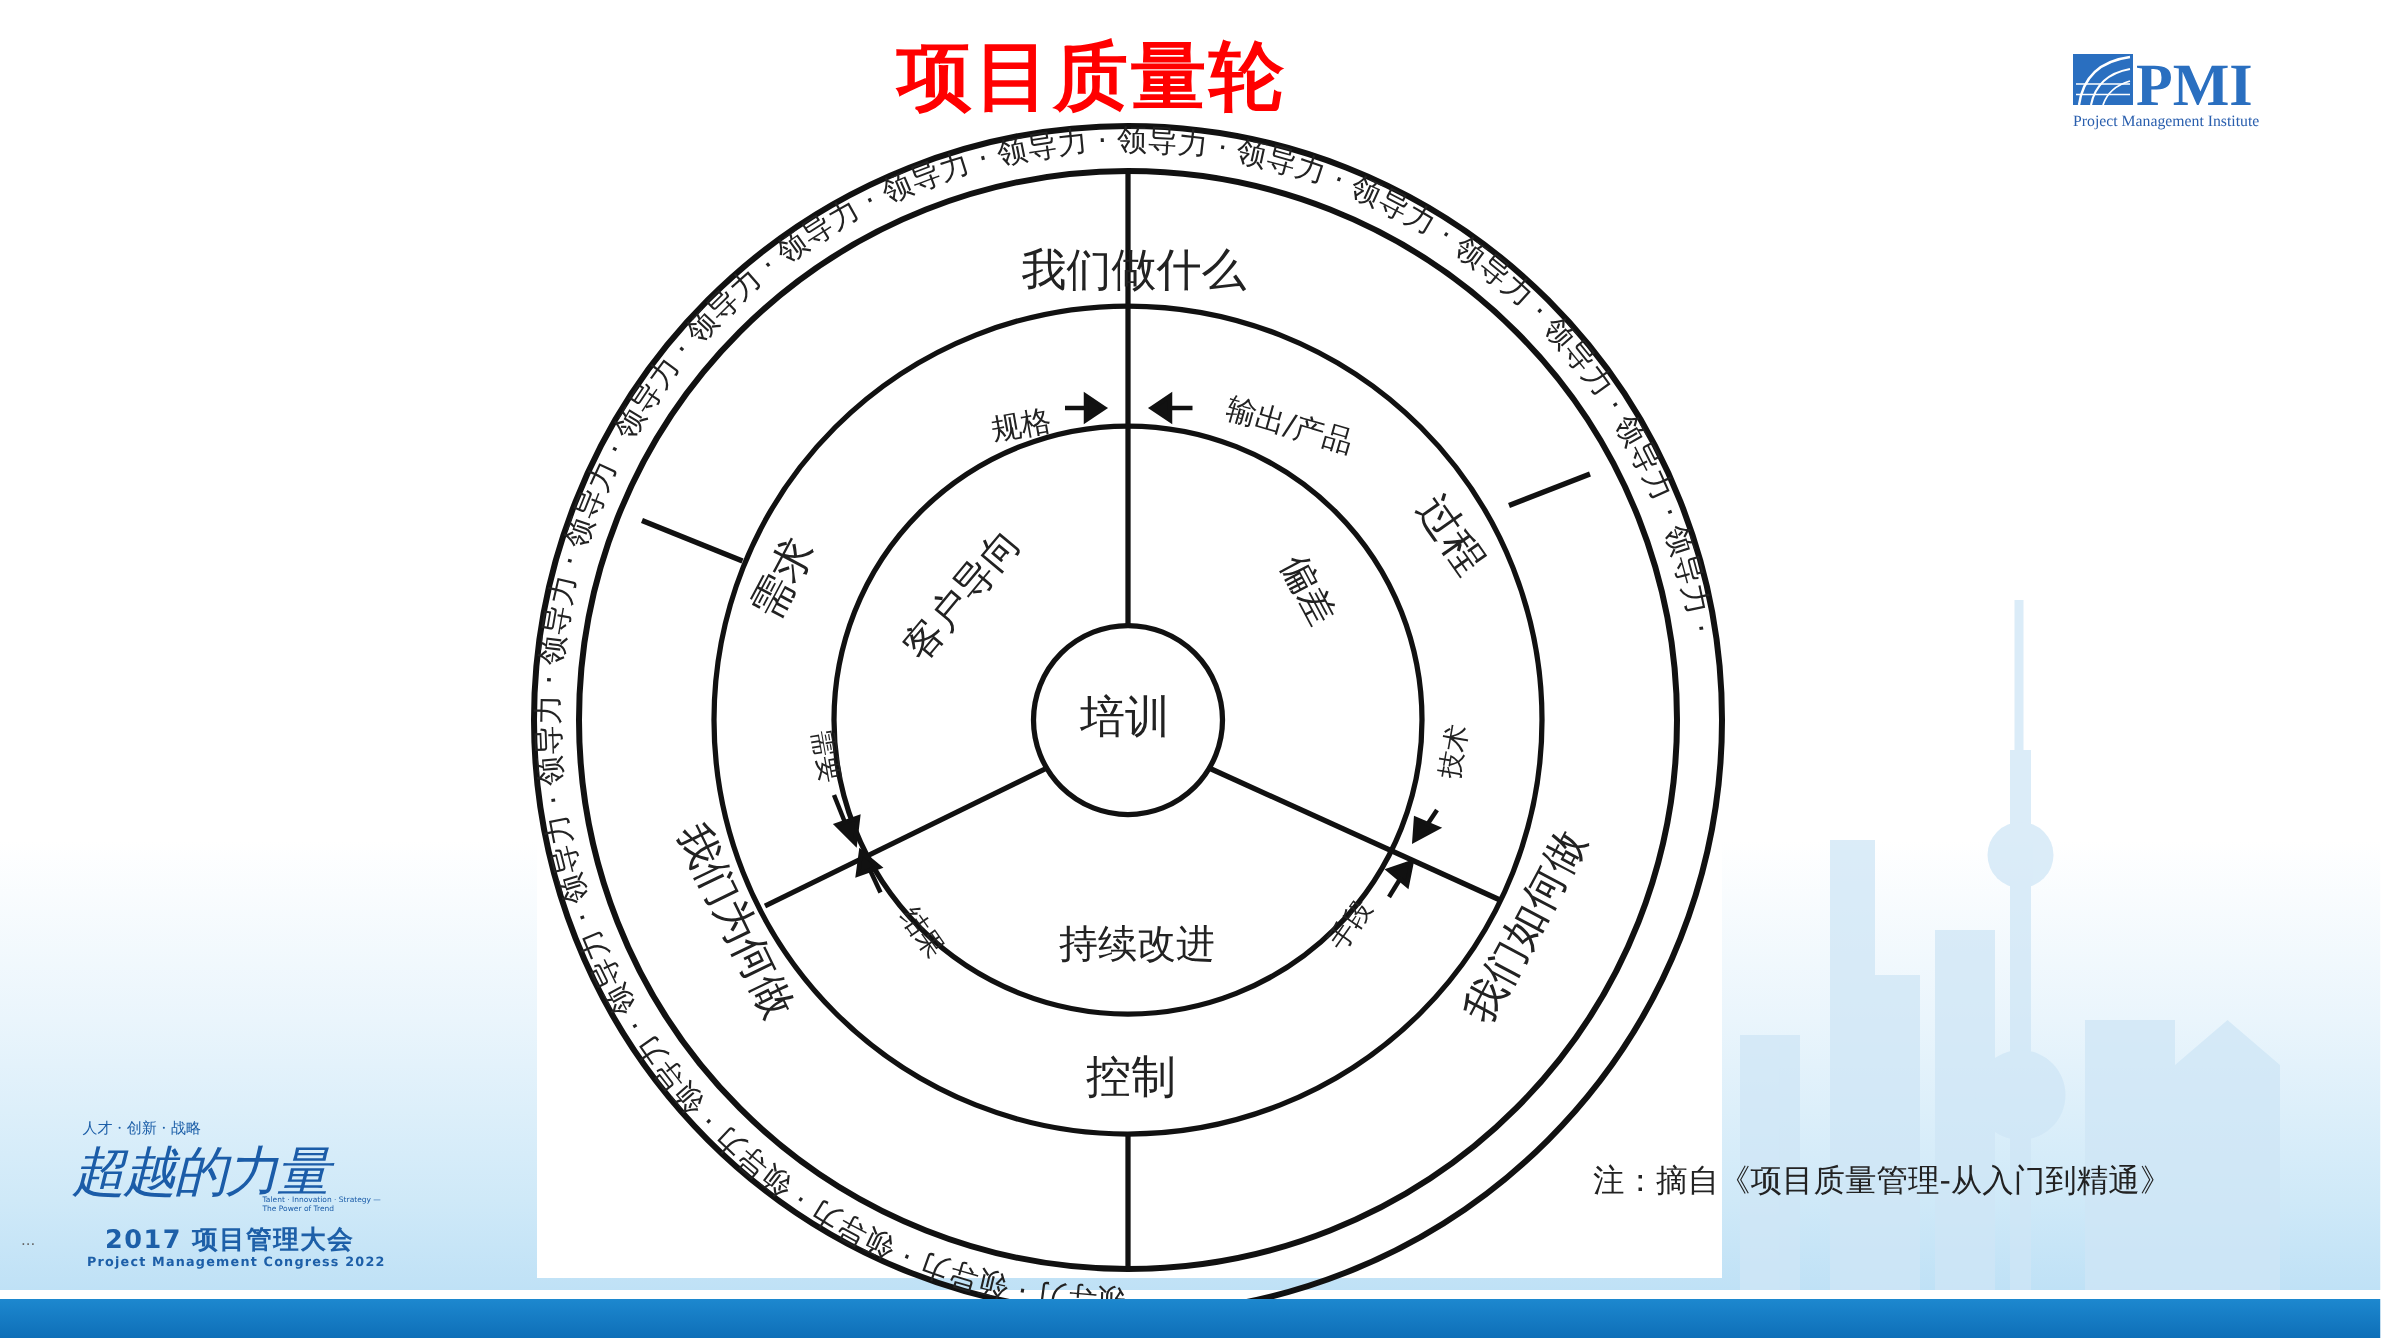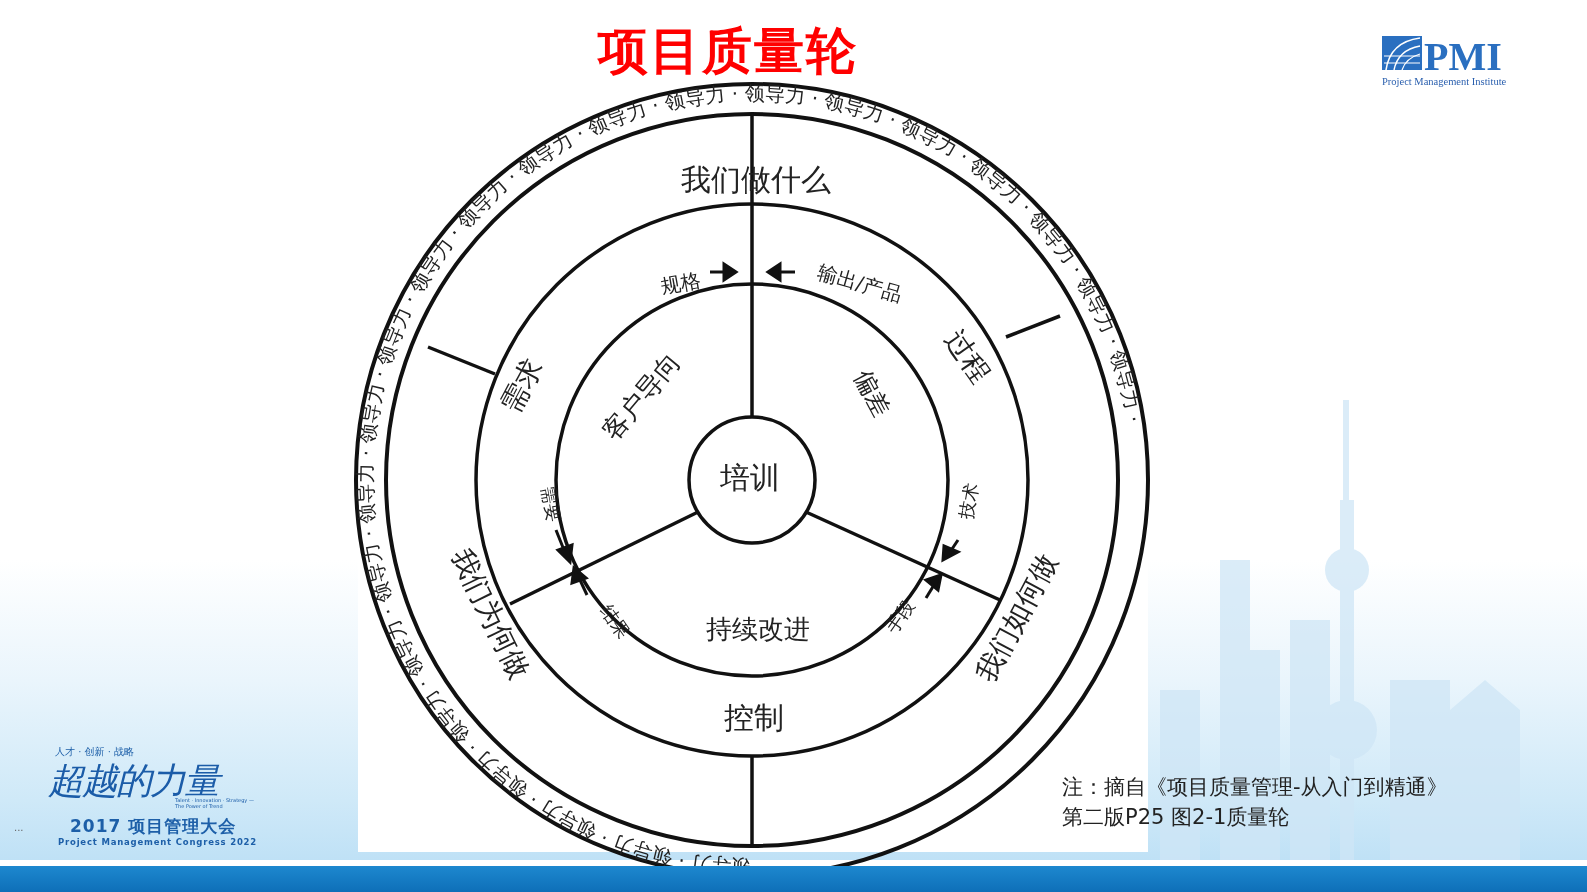--- a/index.html
+++ b/index.html
@@ -175,21 +175,20 @@
 
   <text x="648" y="402" font-size="26" text-anchor="middle" transform="rotate(-50 648 402)">客户导向</text>
   <text x="865" y="397" font-size="24" text-anchor="middle" transform="rotate(62 865 397)">偏差</text>
   <text x="758" y="638" font-size="26" text-anchor="middle">持续改进</text>
 
   <text x="750" y="488" font-size="30" text-anchor="middle">培训</text>
 </svg>
 
 <div class="note">
   <div>注：摘自《项目质量管理-从入门到精通》</div>
-  <div>第二版P25 图2-1质量轮</div>
 </div>
 
 <div class="congress">
   <div class="slogan">人才 · 创新 · 战略</div>
   <div class="brush">超越的力量</div>
   <div class="tagline">Talent · Innovation · Strategy — The Power of Trend</div>
   <div class="year">2017 项目管理大会</div>
   <div class="en">Project Management Congress 2022</div>
 </div>
 <div class="dots">...</div>

